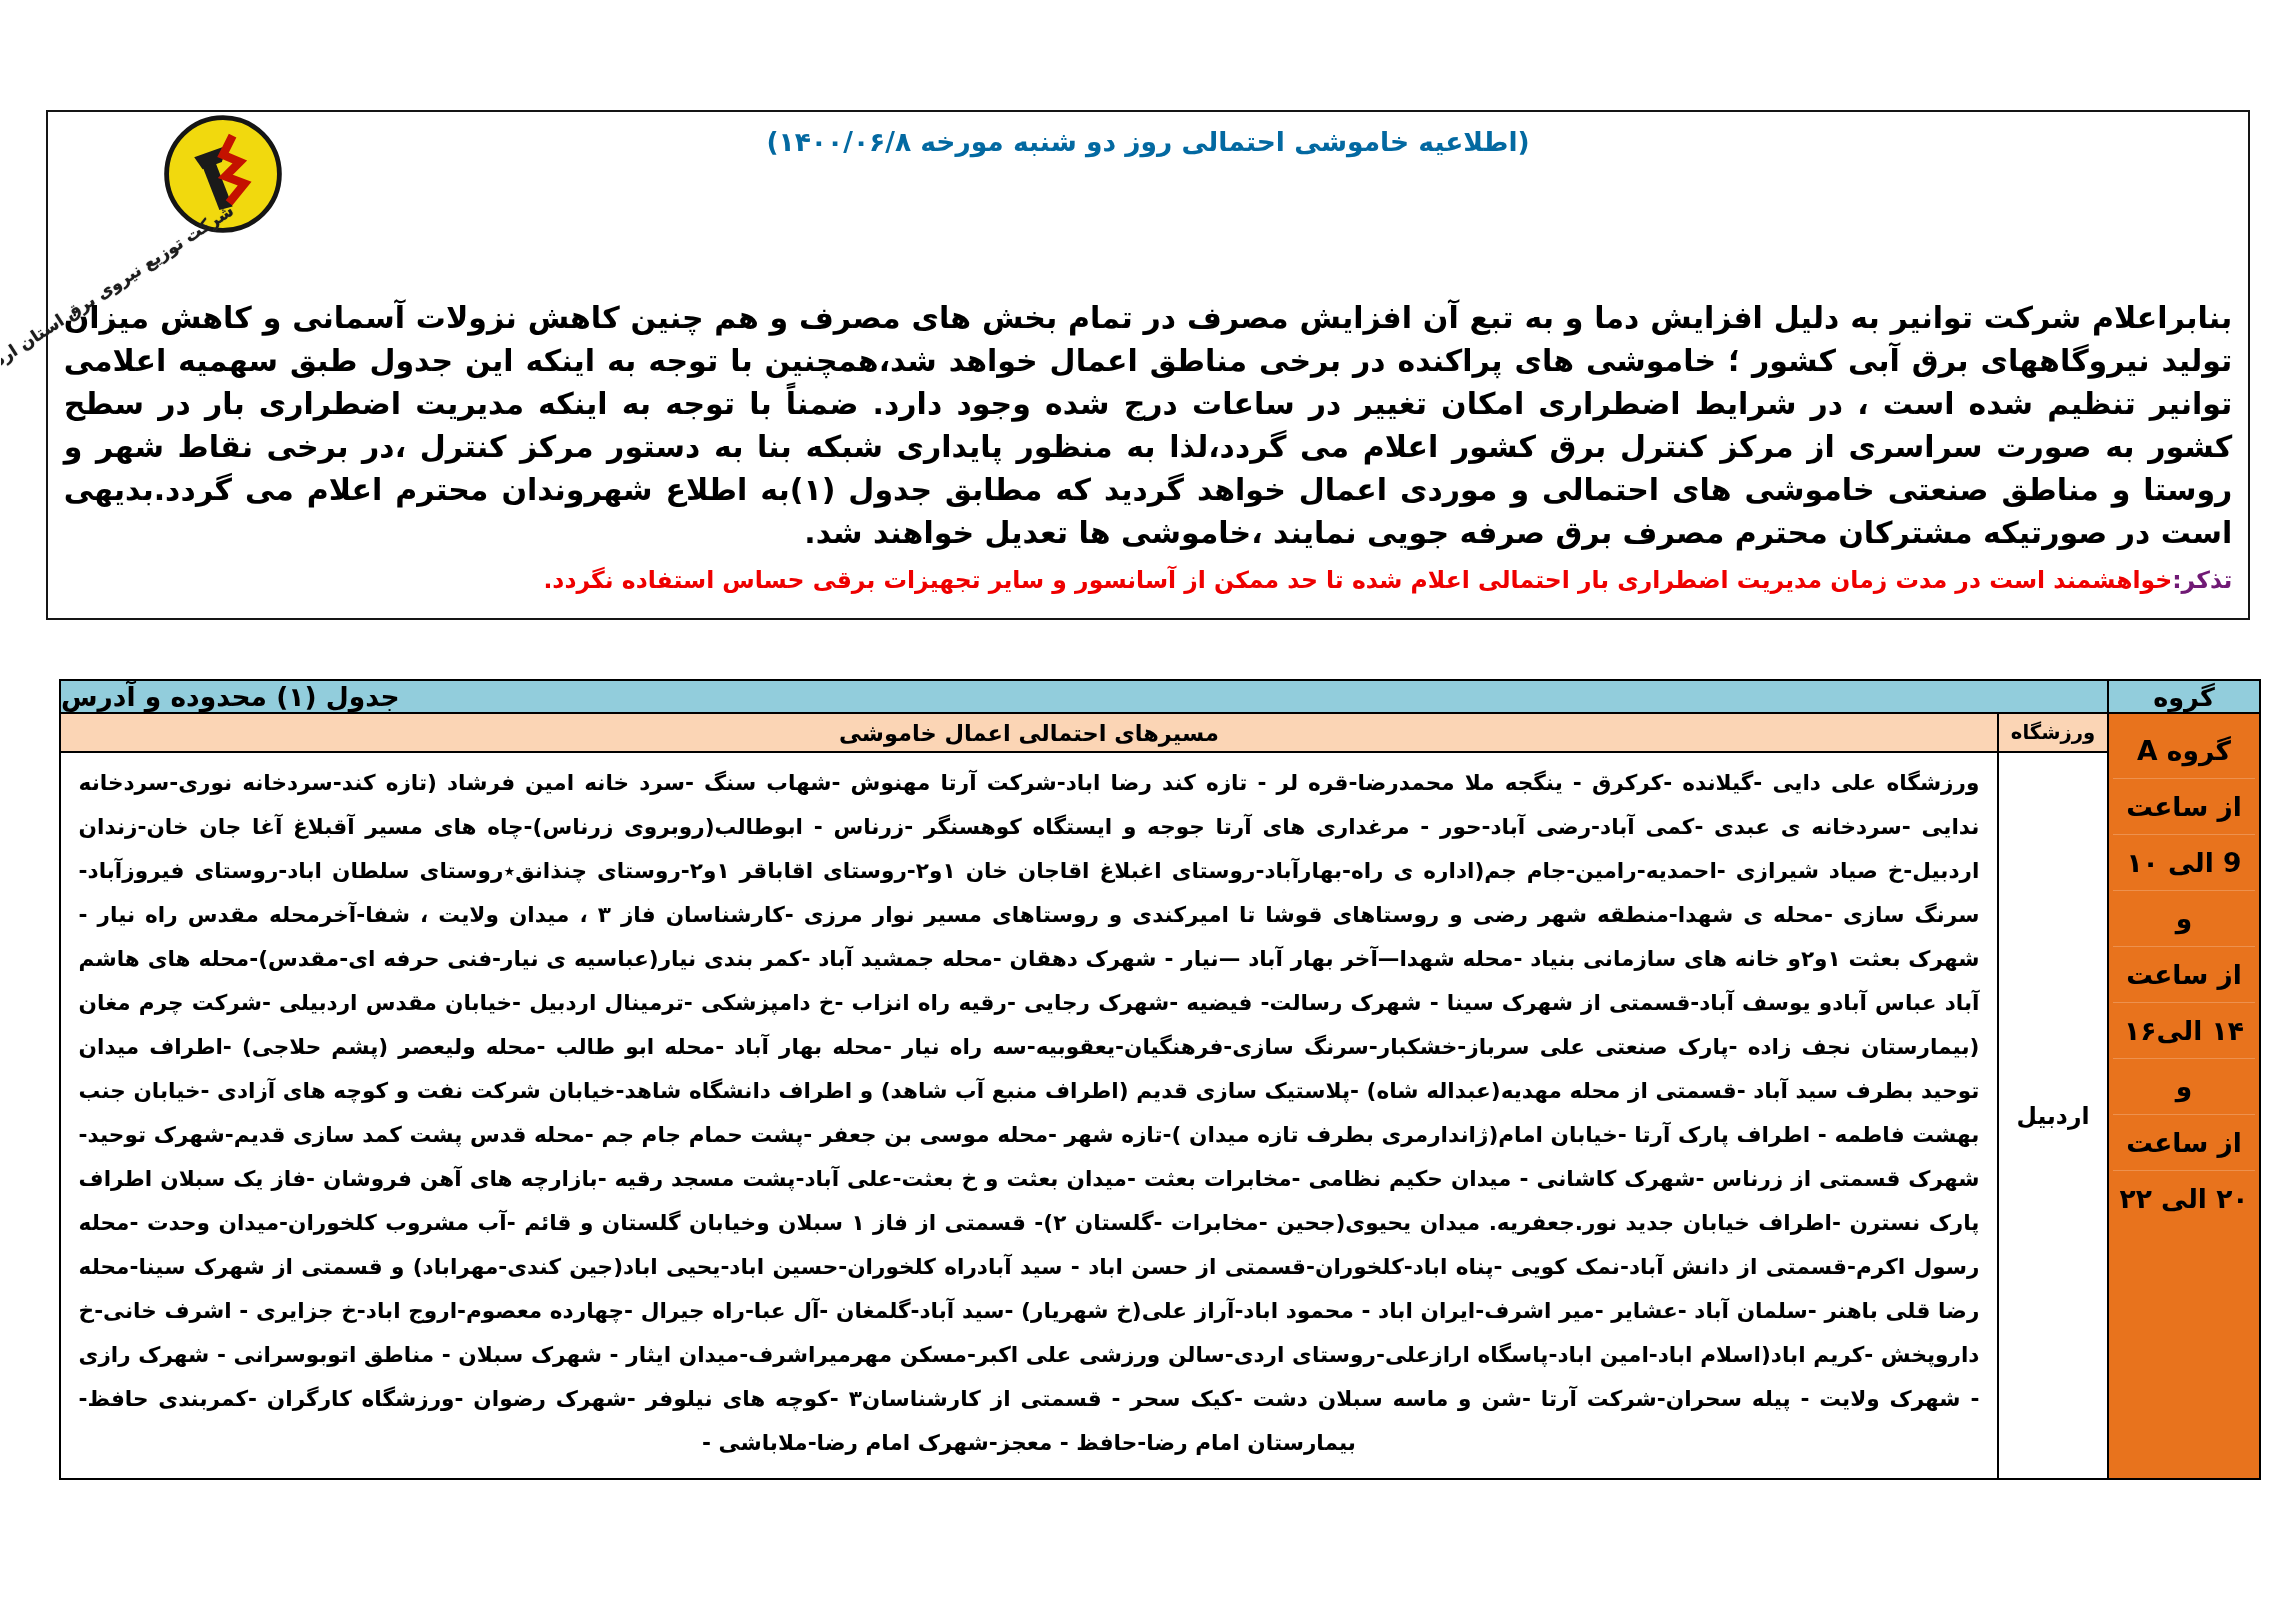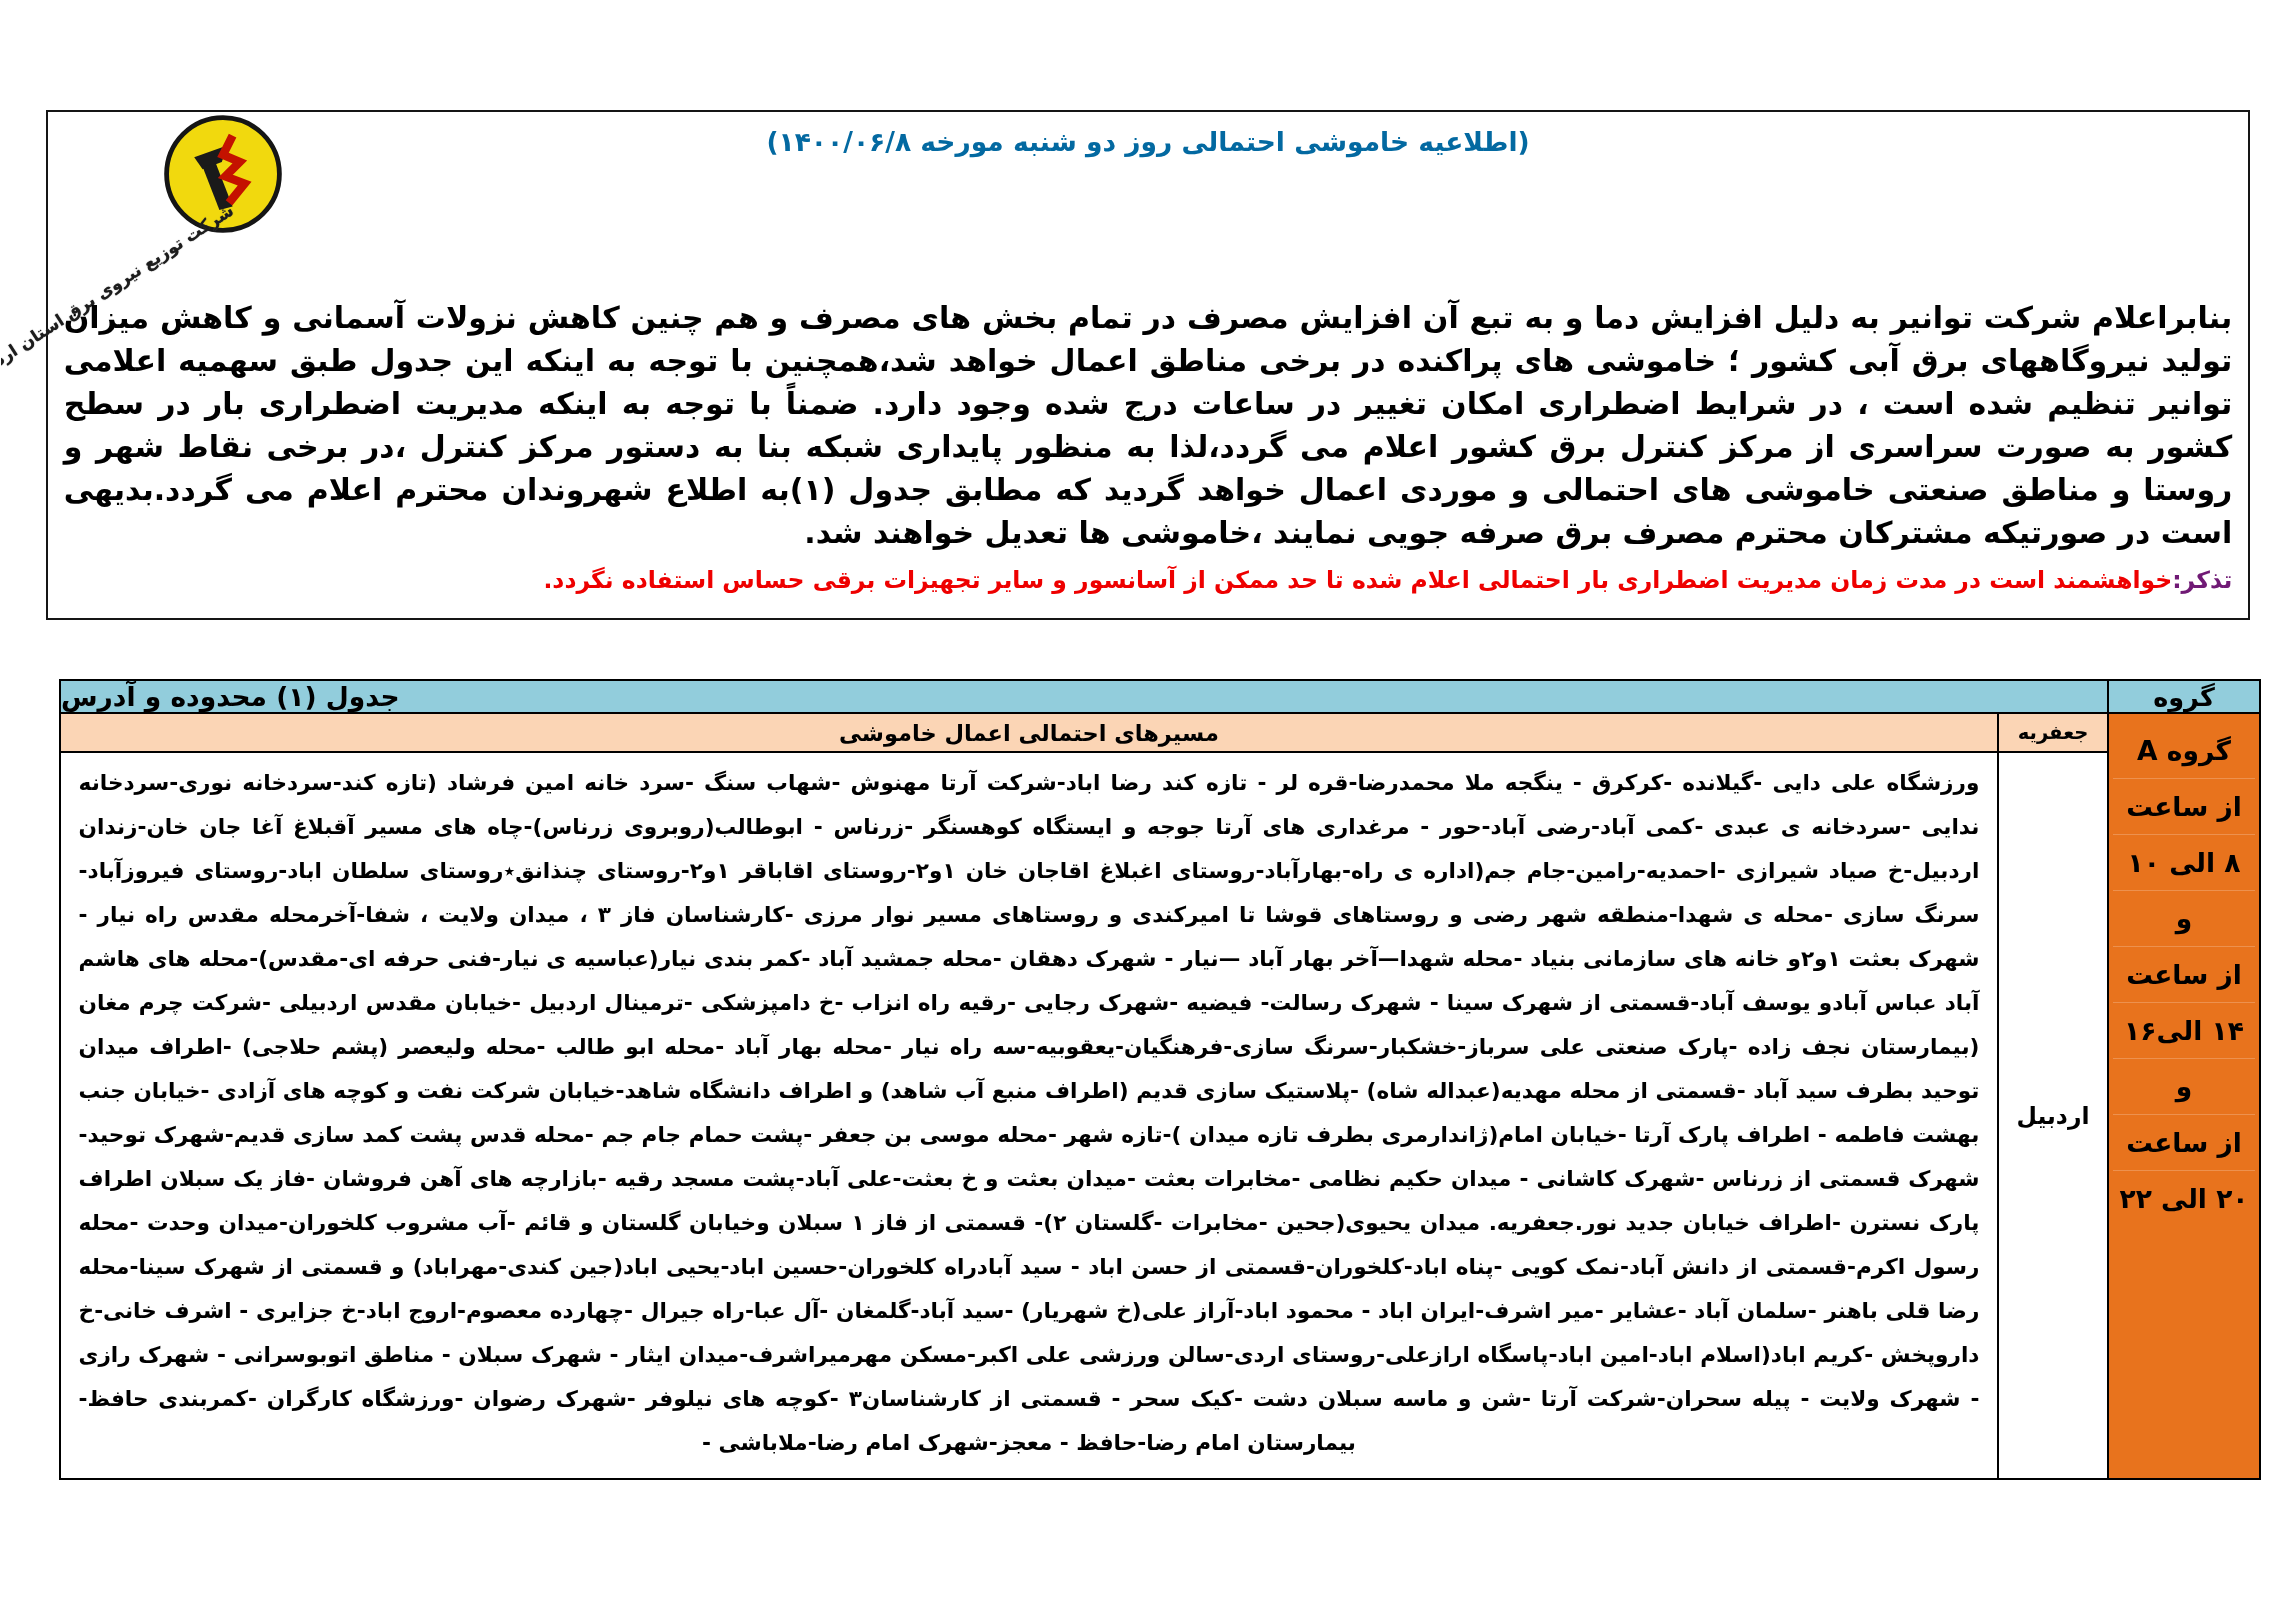--- a/index.html
+++ b/index.html
@@ -120,30 +120,30 @@
   <tbody>
       <tr>
     <td class="group-col-header cell-cyan">گروه</td>
     <td class="table-title cell-cyan" colspan="2">جدول (۱) محدوده و آدرس</td>
   </tr>
   <tr>
     <td class="group-body cell-orange" rowspan="2">
       <div class="group-lines">
         <span class="group-line">گروه A</span>
         <span class="group-line">از ساعت</span>
-        <span class="group-line">۸ الی ۱۰</span>
+        <span class="group-line">9 الی ۱۰</span>
         <span class="group-line">و</span>
         <span class="group-line">از ساعت</span>
         <span class="group-line">۱۴ الی۱۶</span>
         <span class="group-line">و</span>
         <span class="group-line">از ساعت</span>
         <span class="group-line">۲۰ الی ۲۲</span>
       </div>
     </td>
-    <td class="county-header cell-peach">جعفریه</td>
+    <td class="county-header cell-peach">ورزشگاه</td>
     <td class="routes-header cell-peach">مسیرهای احتمالی اعمال خاموشی</td>
   </tr>
   <tr>
     <td class="county-value">اردبیل</td>
     <td class="address-cell">
       <div class="address-text">ورزشگاه علی دایی -گیلانده -کرکرق - ینگجه ملا محمدرضا-قره لر - تازه کند رضا اباد-شرکت آرتا مهنوش -شهاب سنگ -سرد خانه امین فرشاد (تازه کند-سردخانه نوری-سردخانه ندایی -سردخانه ی عبدی -کمی آباد-رضی آباد-حور - مرغداری های آرتا جوجه و ایستگاه کوهسنگر -زرناس - ابوطالب(روبروی زرناس)-چاه های مسیر آقبلاغ آغا جان خان-زندان اردبیل-خ صیاد شیرازی -احمدیه-رامین-جام جم(اداره ی راه-بهارآباد-روستای اغبلاغ اقاجان خان ۱و۲-روستای اقاباقر ۱و۲-روستای چنذانق٭روستای سلطان اباد-روستای فیروزآباد-سرنگ سازی -محله ی شهدا-منطقه شهر رضی و روستاهای قوشا تا امیرکندی و روستاهای مسیر نوار مرزی -کارشناسان فاز ۳ ، میدان ولایت ، شفا-آخرمحله مقدس راه نیار - شهرک بعثت ۱و۲و خانه های سازمانی بنیاد -محله شهدا—آخر بهار آباد —نیار - شهرک دهقان -محله جمشید آباد -کمر بندی نیار(عباسیه ی نیار-فنی حرفه ای-مقدس)-محله های هاشم آباد عباس آبادو یوسف آباد-قسمتی از شهرک سینا - شهرک رسالت- فیضیه -شهرک رجایی -رقیه راه انزاب -خ دامپزشکی -ترمینال اردبیل -خیابان مقدس اردبیلی -شرکت چرم مغان (بیمارستان نجف زاده -پارک صنعتی علی سرباز-خشکبار-سرنگ سازی-فرهنگیان-یعقوبیه-سه راه نیار -محله بهار آباد -محله ابو طالب -محله ولیعصر (پشم حلاجی) -اطراف میدان توحید بطرف سید آباد -قسمتی از محله مهدیه(عبداله شاه) -پلاستیک سازی قدیم (اطراف منبع آب شاهد) و اطراف دانشگاه شاهد-خیابان شرکت نفت و کوچه های آزادی -خیابان جنب بهشت فاطمه - اطراف پارک آرتا -خیابان امام(ژاندارمری بطرف تازه میدان )-تازه شهر -محله موسی بن جعفر -پشت حمام جام جم -محله قدس پشت کمد سازی قدیم-شهرک توحید-شهرک قسمتی از زرناس -شهرک کاشانی - میدان حکیم نظامی -مخابرات بعثت -میدان بعثت و خ بعثت-علی آباد-پشت مسجد رقیه -بازارچه های آهن فروشان -فاز یک سبلان اطراف پارک نسترن -اطراف خیابان جدید نور.جعفریه. میدان یحیوی(جحین -مخابرات -گلستان ۲)- قسمتی از فاز ۱ سبلان وخیابان گلستان و قائم -آب مشروب کلخوران-میدان وحدت -محله رسول اکرم-قسمتی از دانش آباد-نمک کویی -پناه اباد-کلخوران-قسمتی از حسن اباد - سید آبادراه کلخوران-حسین اباد-یحیی اباد(جین کندی-مهراباد) و قسمتی از شهرک سینا-محله رضا قلی باهنر -سلمان آباد -عشایر -میر اشرف-ایران اباد - محمود اباد-آراز علی(خ شهریار) -سید آباد-گلمغان -آل عبا-راه جیرال -چهارده معصوم-اروج اباد-خ جزایری - اشرف خانی-خ داروپخش -کریم اباد(اسلام اباد-امین اباد-پاسگاه ارازعلی-روستای اردی-سالن ورزشی علی اکبر-مسکن مهرمیراشرف-میدان ایثار - شهرک سبلان - مناطق اتوبوسرانی - شهرک رازی - شهرک ولایت - پیله سحران-شرکت آرتا -شن و ماسه سبلان دشت -کیک سحر - قسمتی از کارشناسان۳ -کوچه های نیلوفر -شهرک رضوان -ورزشگاه کارگران -کمربندی حافظ-بیمارستان امام رضا-حافظ - معجز-شهرک امام رضا-ملاباشی -</div>
     </td>
   </tr>
 </tbody>
   </table>

